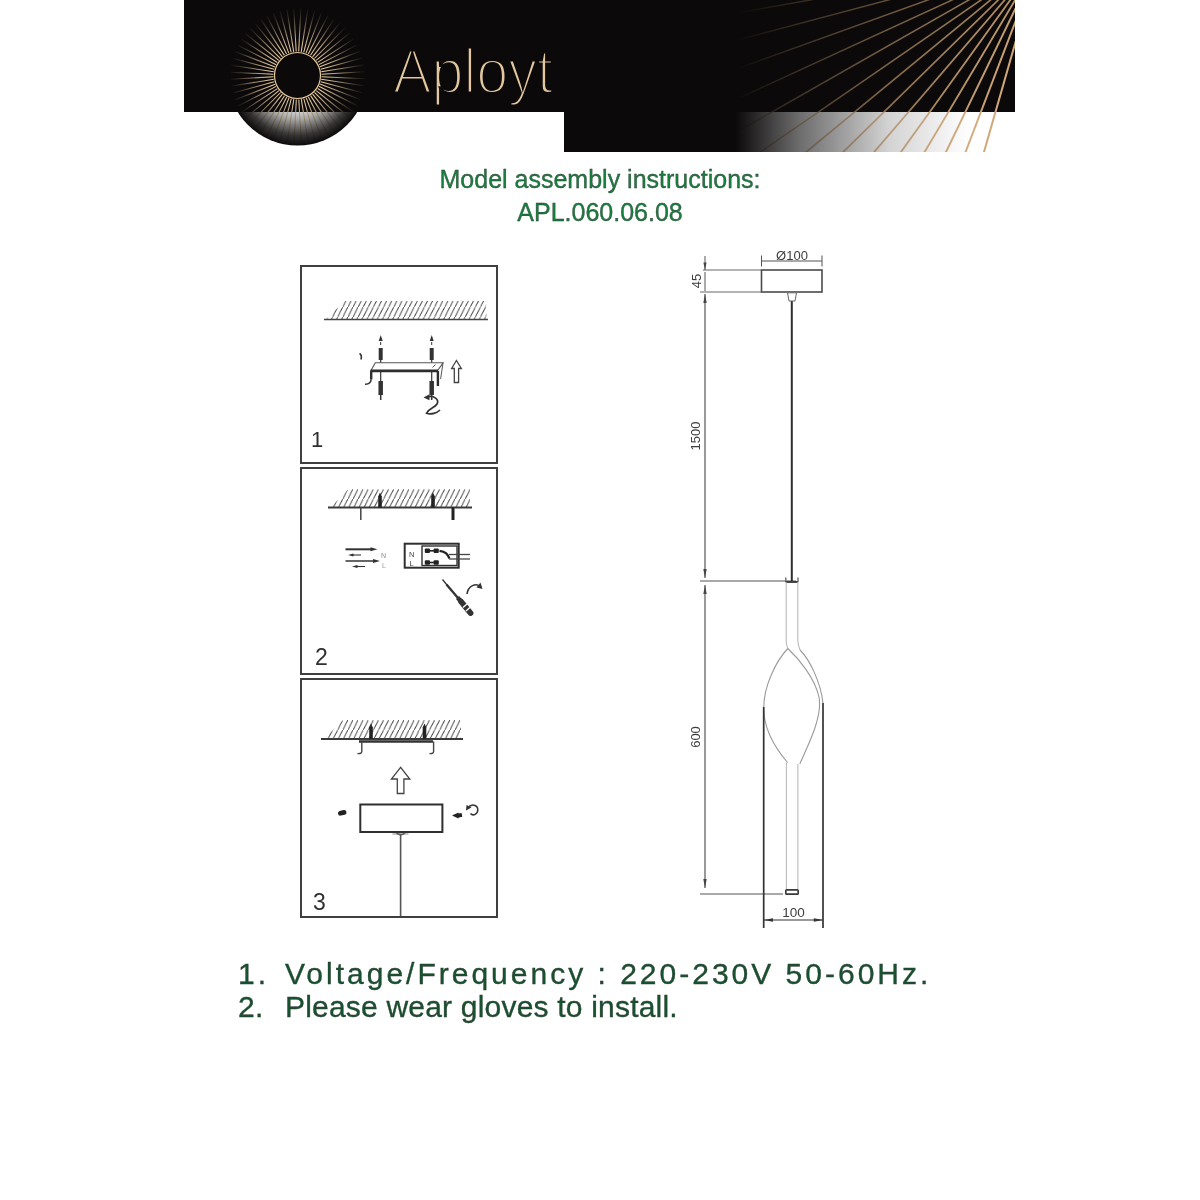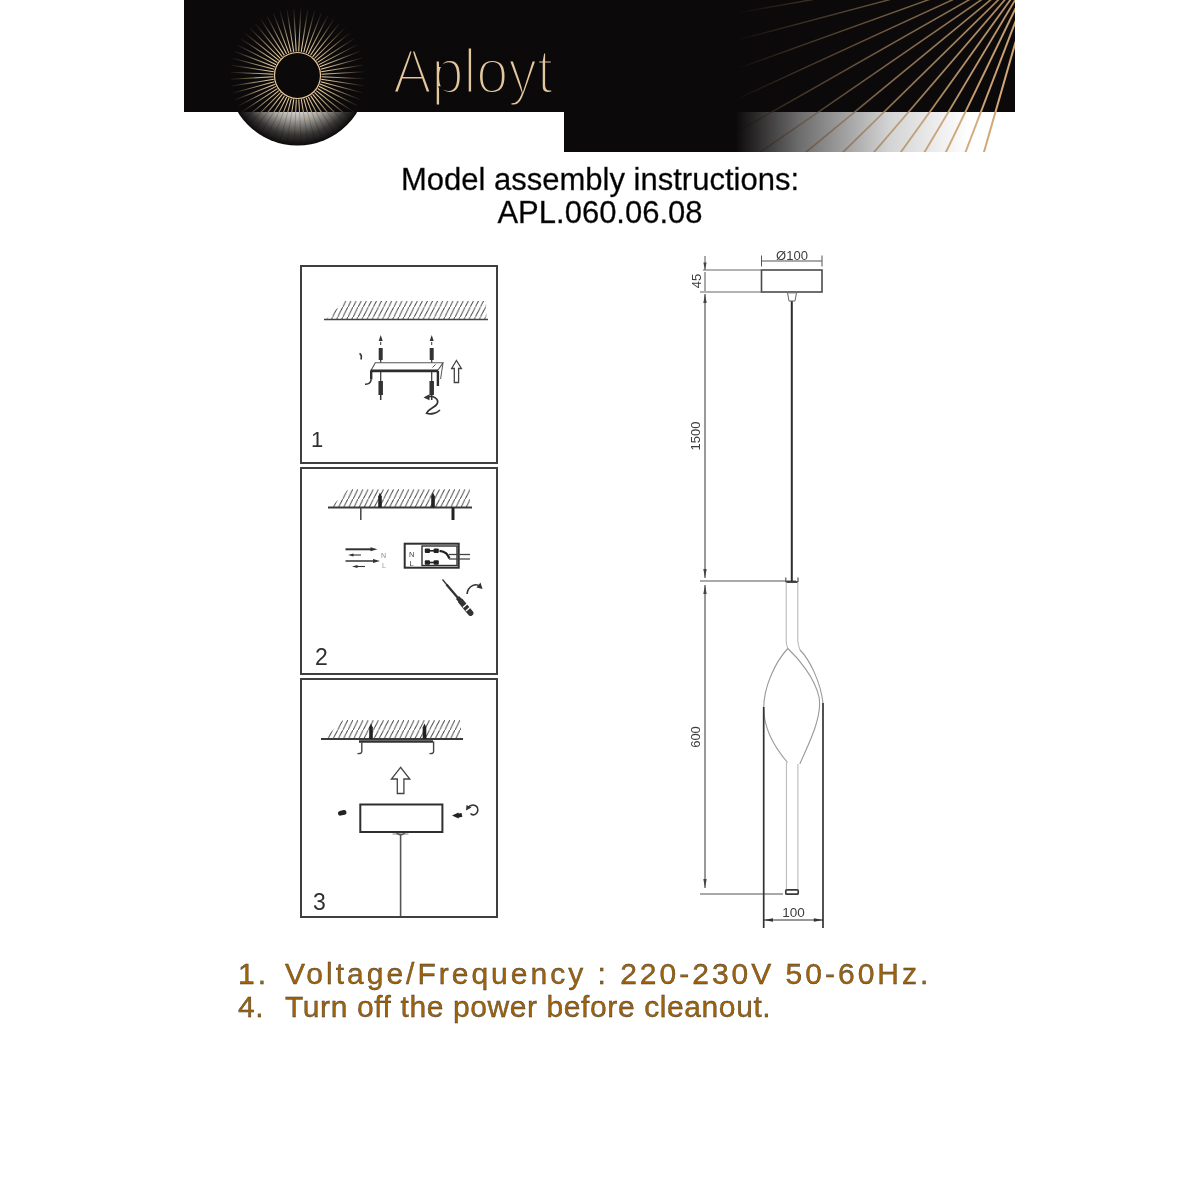--- a/index.html
+++ b/index.html
@@ -1,21 +1,21 @@
 <!DOCTYPE html>
 <html><head>
 <meta charset="utf-8">
 <style>
   html,body{margin:0;padding:0;background:#ffffff;width:1200px;height:1200px;overflow:hidden;}
   body{font-family:"Liberation Sans", sans-serif;position:relative;}
   .abs{position:absolute;}
   .banner{left:184px;top:0;width:831px;height:112px;background:#0b0909;}
-  .h1{left:0;top:163px;width:1200px;text-align:center;font-size:31px;color:#000000;line-height:33px;-webkit-text-stroke:0.35px #3a3a3a;}
+  .h1{left:0;top:163px;width:1200px;text-align:center;font-size:25px;color:#15803d;line-height:33px;-webkit-text-stroke:0.35px #3a3a3a;}
   .boxes{border:2px solid #3f3f3f;left:300px;box-sizing:border-box;}
-  .lst{left:238px;top:958px;font-size:30px;color:#a16207;line-height:32.8px;-webkit-text-stroke:0.35px #383838;}
+  .lst{left:238px;top:958px;font-size:30px;color:#14532d;line-height:32.8px;-webkit-text-stroke:0.35px #383838;}
   .lst .row{white-space:nowrap;}
   .lst .n{display:inline-block;width:47px;}
 </style>
 </head>
 <body>
 <div class="abs banner">
 <svg width="831" height="152" viewBox="0 0 831 152" style="position:absolute;left:0;top:0">
   <defs>
     <radialGradient id="fadeRays" cx="113.5" cy="75.5" r="70" gradientUnits="userSpaceOnUse">
       <stop offset="0" stop-color="#0b0909" stop-opacity="0"></stop>
@@ -307,14 +307,14 @@
 <line x1="823" y1="703" x2="823" y2="928" stroke="#333" stroke-width="1.7"></line>
 
 <line x1="763.7" y1="920" x2="823" y2="920" stroke="#333" stroke-width="1.2"></line>
 <polygon points="763.7,920 773,918.2 773,921.8" fill="#333"></polygon>
 <polygon points="823,920 813.8,918.2 813.8,921.8" fill="#333"></polygon>
 <text x="793.5" y="917" font-size="13.5" text-anchor="middle">100</text>
 </g>
 </svg>
 <div class="abs lst">
   <div class="row" style="letter-spacing:3.0px"><span class="n">1.</span>Voltage/Frequency : 220-230V 50-60Hz.</div>
-  <div class="row" style="letter-spacing:0.6px"><span class="n">4.</span>Turn off the power before cleanout.</div>
+  <div class="row" style="letter-spacing:0.2px"><span class="n">2.</span>Please wear gloves to install.</div>
 </div>
 
 </body></html>

